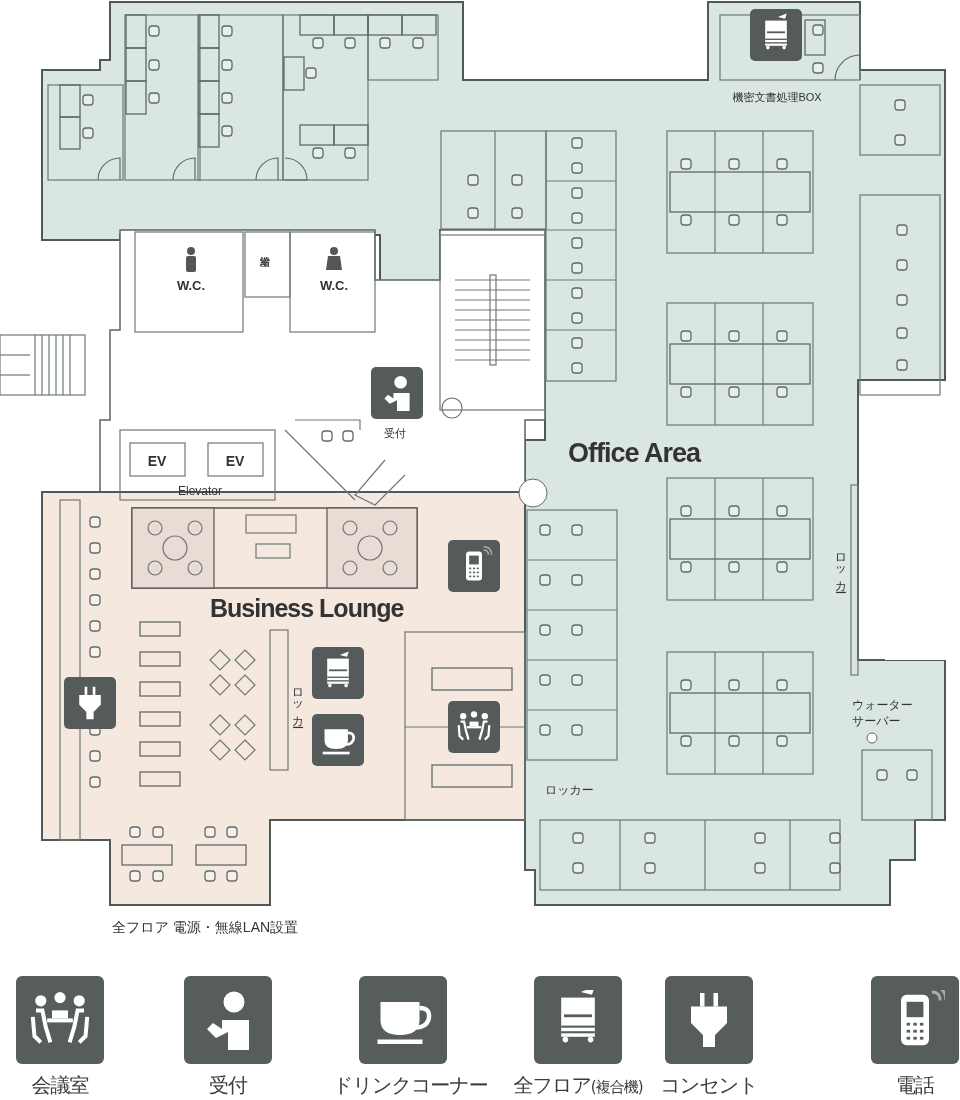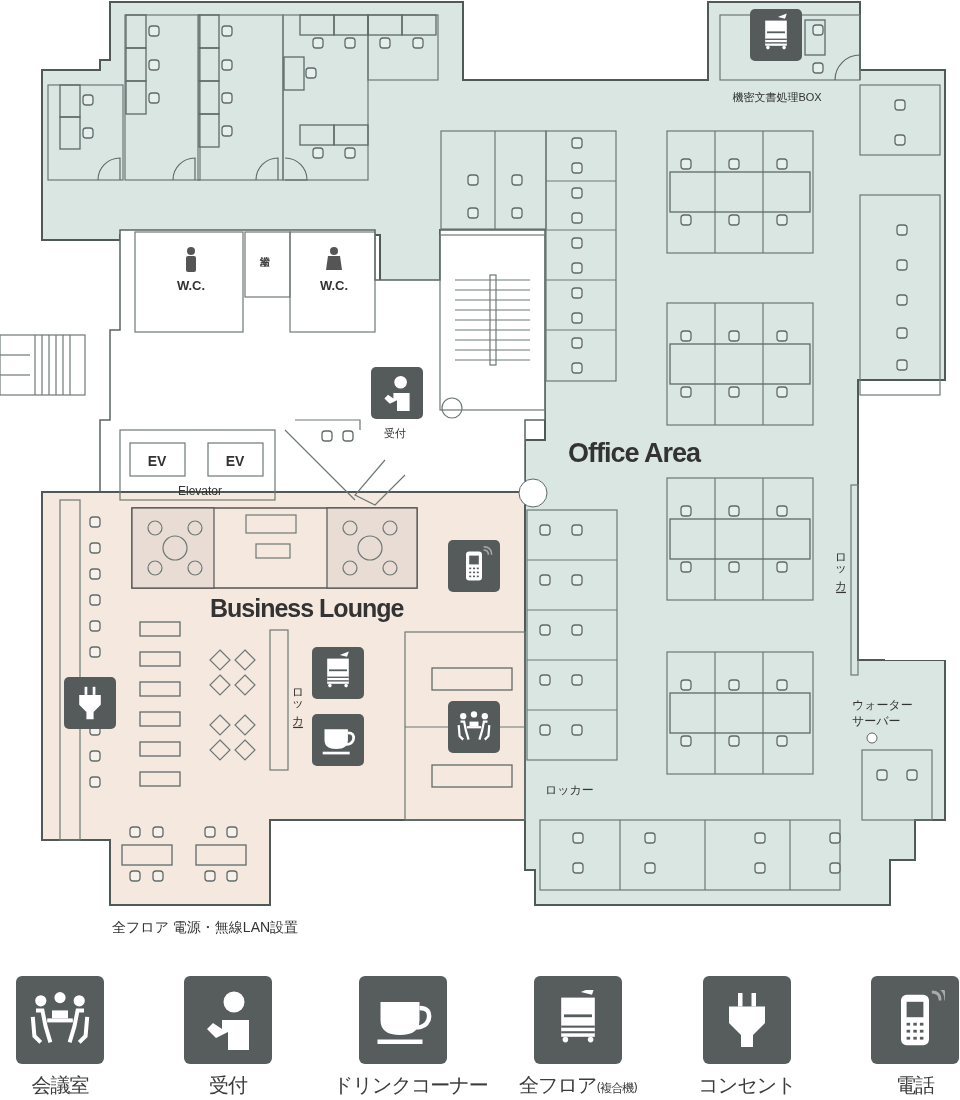--- a/index.html
+++ b/index.html
@@ -12,21 +12,21 @@
   .core{fill:#ffffff;stroke:#5b6664;stroke-width:1.5;}
   .desk{fill:none;stroke:#5f6b69;stroke-width:1.3;}
   .chair{fill:#fff;fill-opacity:.35;stroke:#5f6b69;stroke-width:1.3;}
   .door{fill:none;stroke:#5f6b69;stroke-width:1.2;}
   .lbl{fill:#333;font-family:"Liberation Sans",sans-serif;}
   .iconbox{fill:#555a5a;}
   .legend{position:absolute;left:0;top:960px;width:800px;height:140px;}
   .leg-item{position:absolute;top:16px;width:140px;text-align:center;}
   .leg-icon{width:88px;height:88px;background:#575c5c;border-radius:6px;margin:0 auto;display:flex;align-items:center;justify-content:center;}
   .leg-label{margin-top:8px;font-size:20px;color:#3c3c3c;font-family:"DejaVu Sans",sans-serif;letter-spacing:-1px;white-space:nowrap;}
-  .leg-label small{font-size:12px;}
+  .leg-label small{font-size:15px;}
 </style>
 </head>
 <body>
 
 <svg id="plan" viewBox="0 0 960 950" xmlns="http://www.w3.org/2000/svg">
   <defs>
     <g id="chair">
         <rect x="-5" y="-5" width="10" height="10" rx="3" class="chair"></rect>
       </g>
     <g id="ic-printer">
@@ -443,21 +443,21 @@
     <div class="leg-label">ドリンクコーナー</div>
   </div>
   <div class="leg-item" style="left:508px">
     <div class="leg-icon">
       <svg width="60" height="60" viewBox="-30 -30 60 60">
           <use href="#ic-printer" transform="scale(1.4)"></use>
         </svg>
     </div>
     <div class="leg-label"><span>全フロア</span><small>(複合機)</small></div>
   </div>
-  <div class="leg-item" style="left:677px">
+  <div class="leg-item" style="left:639px">
     <div class="leg-icon">
       <svg width="60" height="60" viewBox="-30 -30 60 60">
           <use href="#ic-plug" transform="scale(1.5)"></use>
         </svg>
     </div>
     <div class="leg-label">コンセント</div>
   </div>
   <div class="leg-item" style="left:845px">
     <div class="leg-icon">
       <svg width="60" height="60" viewBox="-30 -30 60 60">

